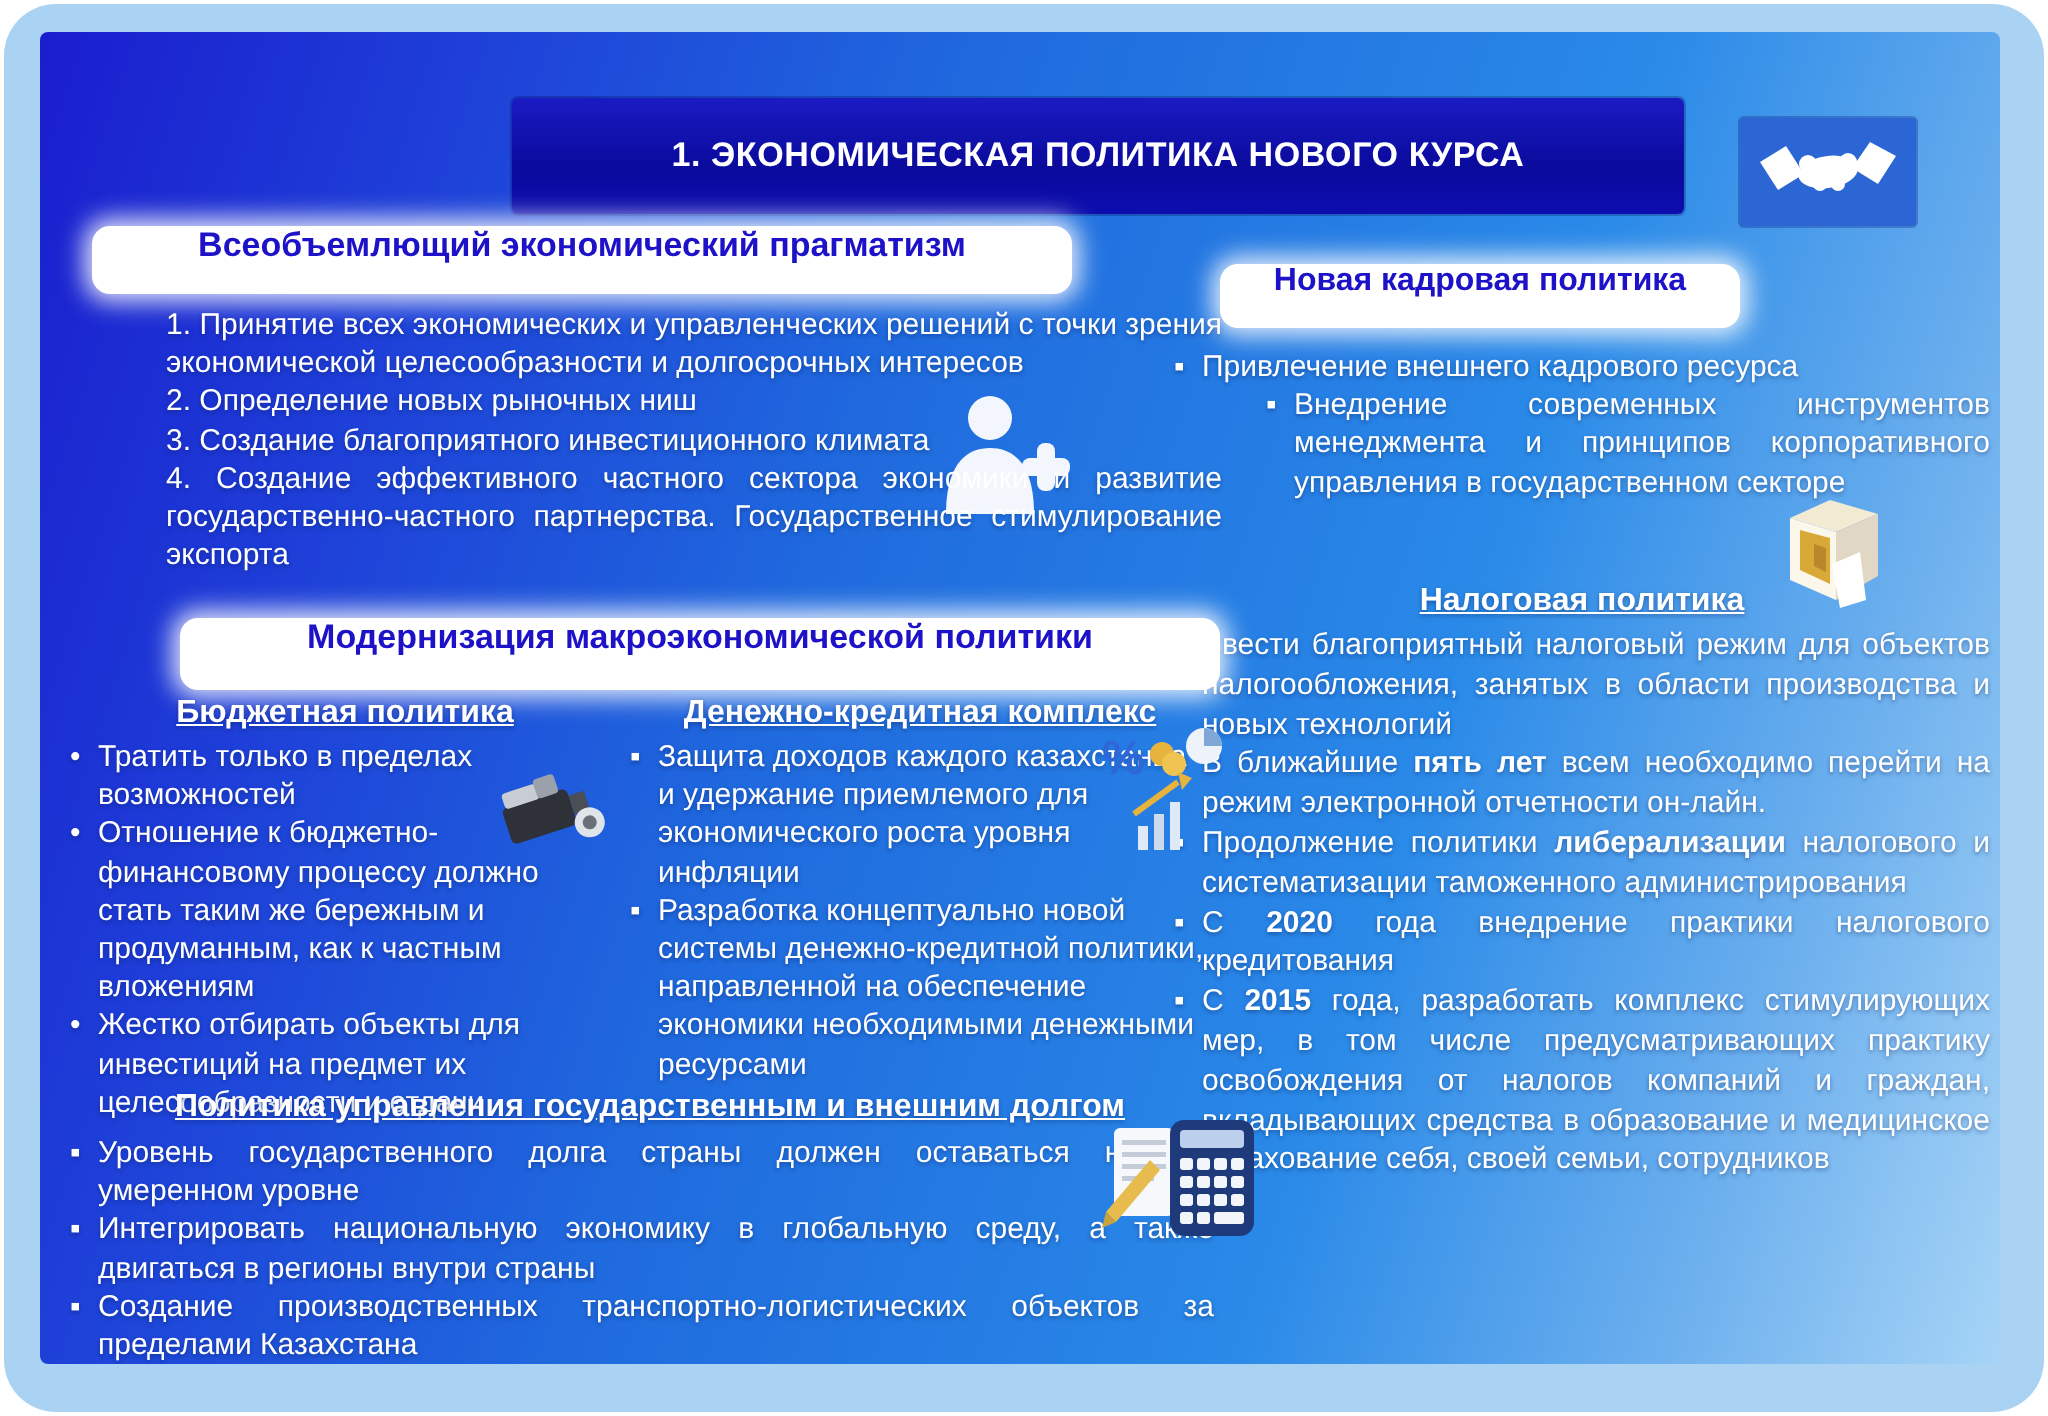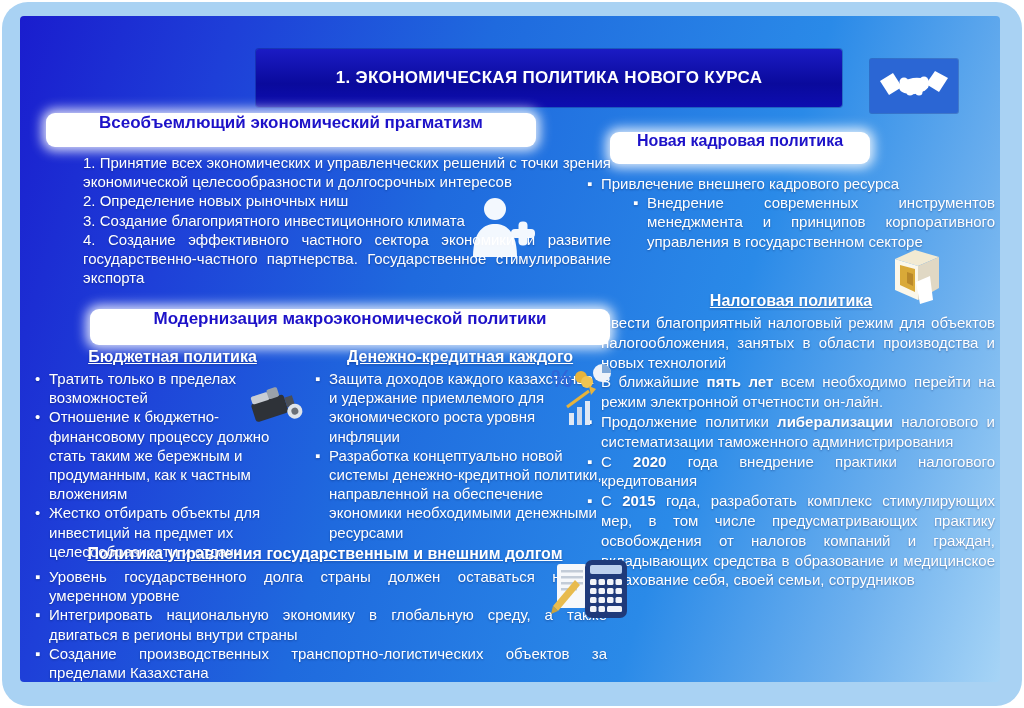--- a/index.html
+++ b/index.html
@@ -121,21 +121,21 @@
             <rect x="12" y="13" width="18" height="8" rx="2" fill="#c8cdd4"></rect>
             <rect x="29" y="11" width="11" height="10" rx="2" fill="#9aa1aa"></rect>
             <rect x="44" y="24" width="8" height="10" fill="#4a4f57"></rect>
             <circle cx="50" cy="40" r="7.5" fill="#dfe4ea"></circle>
             <circle cx="50" cy="40" r="3.5" fill="#6a7078"></circle>
           </g>
         </svg>
       </div>
 
       <div class="subhdr" style="left:295px;top:332px;width:290px;">
-        <span>Денежно-кредитная каждого</span>
+        <span>Денежно-кредитная комплекс</span>
       </div>
       <ul class="bullets tblock" style="left:295px;top:353px;width:288px;">
         <li>Защита  доходов каждого казахстанца и удержание приемлемого  для экономического роста уровня инфляции</li>
         <li>Разработка  концептуально новой системы денежно-кредитной политики, направленной на обеспечение экономики необходимыми денежными ресурсами</li>
       </ul>
       <div class="icon" style="left:530px;top:342px;width:64px;height:76px;">
         <svg width="62" height="74" viewBox="0 0 62 74">
           <text x="0" y="28" font-size="24" font-weight="bold" fill="#2f66d8">%</text>
           <circle cx="30" cy="18" r="6" fill="#e6b33c"></circle>
           <circle cx="36" cy="23" r="6" fill="#f0c452"></circle>

